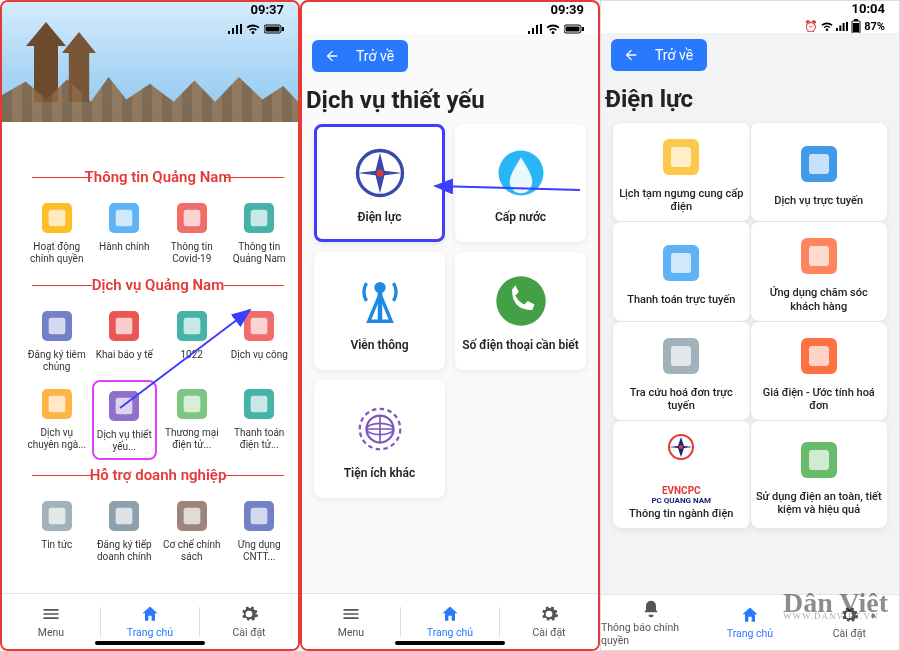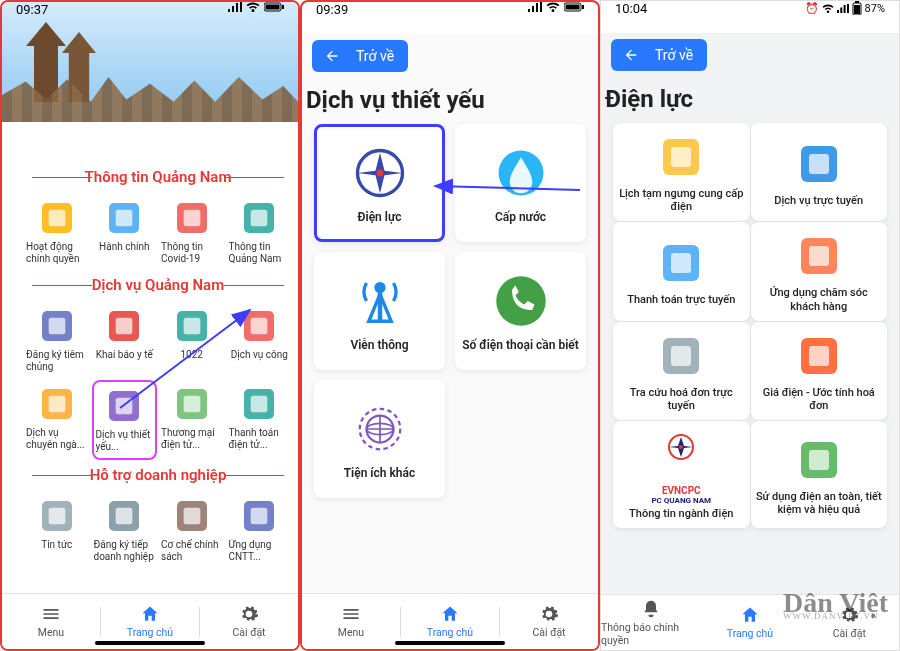--- a/index.html
+++ b/index.html
@@ -26,27 +26,28 @@
   }
   .phone1 { border: 2px solid #e53935; border-radius: 8px; }
   .phone2 { border: 2px solid #e53935; border-radius: 8px; }
   .phone3 { }
 
   
   .statusbar {
     height: 32px;
     display: flex;
     justify-content: space-between;
-    align-items: flex-start;
+    align-items: flex-end;
     padding: 0 14px;
     font-size: 13px;
-    font-weight: 400;
+    font-weight: 700;
     background: transparent;
     position: relative;
     z-index: 5;
+    flex-direction: column;
   }
   .statusbar .right { display: flex; gap: 4px; align-items: center; }
   .sig { display:inline-block; }
   .sig svg { display:block; }
 
   
   .hero {
     height: 120px;
     position: absolute;
     top: 0; left: 0; right: 0;
@@ -102,21 +103,21 @@
     cursor: pointer;
   }
   .gicon .ico {
     width: 40px; height: 40px;
     border-radius: 8px;
     display: flex; align-items: center; justify-content: center;
     margin-bottom: 3px;
   }
   .gicon .lbl {
     font-size: 10px;
-    text-align: left;
+    text-align: center;
     color: #333;
     line-height: 1.15;
     max-height: 24px;
     overflow: hidden;
   }
   .hl-pink { border: 2px solid #e040fb; border-radius: 8px; }
 
   
   .backbar {
     background: #2979ff;
@@ -400,21 +401,21 @@
             </div>
             <div class="lbl">Tin tức</div>
           </div>
           <div class="gicon">
             <div class="ico">
               <svg viewBox="0 0 48 48">
                 <rect x="6" y="6" width="36" height="36" rx="6" fill="#78909c" opacity="0.85"></rect>
                 <rect x="14" y="14" width="20" height="20" rx="3" fill="#fff" opacity="0.7"></rect>
               </svg>
             </div>
-            <div class="lbl">Đăng ký tiếp doanh nghiệp</div>
+            <div class="lbl">Đăng ký tiếp doanh chính</div>
           </div>
           <div class="gicon">
             <div class="ico">
               <svg viewBox="0 0 48 48">
                 <rect x="6" y="6" width="36" height="36" rx="6" fill="#8d6e63" opacity="0.85"></rect>
                 <rect x="14" y="14" width="20" height="20" rx="3" fill="#fff" opacity="0.7"></rect>
               </svg>
             </div>
             <div class="lbl">Cơ chế chính sách</div>
           </div>

